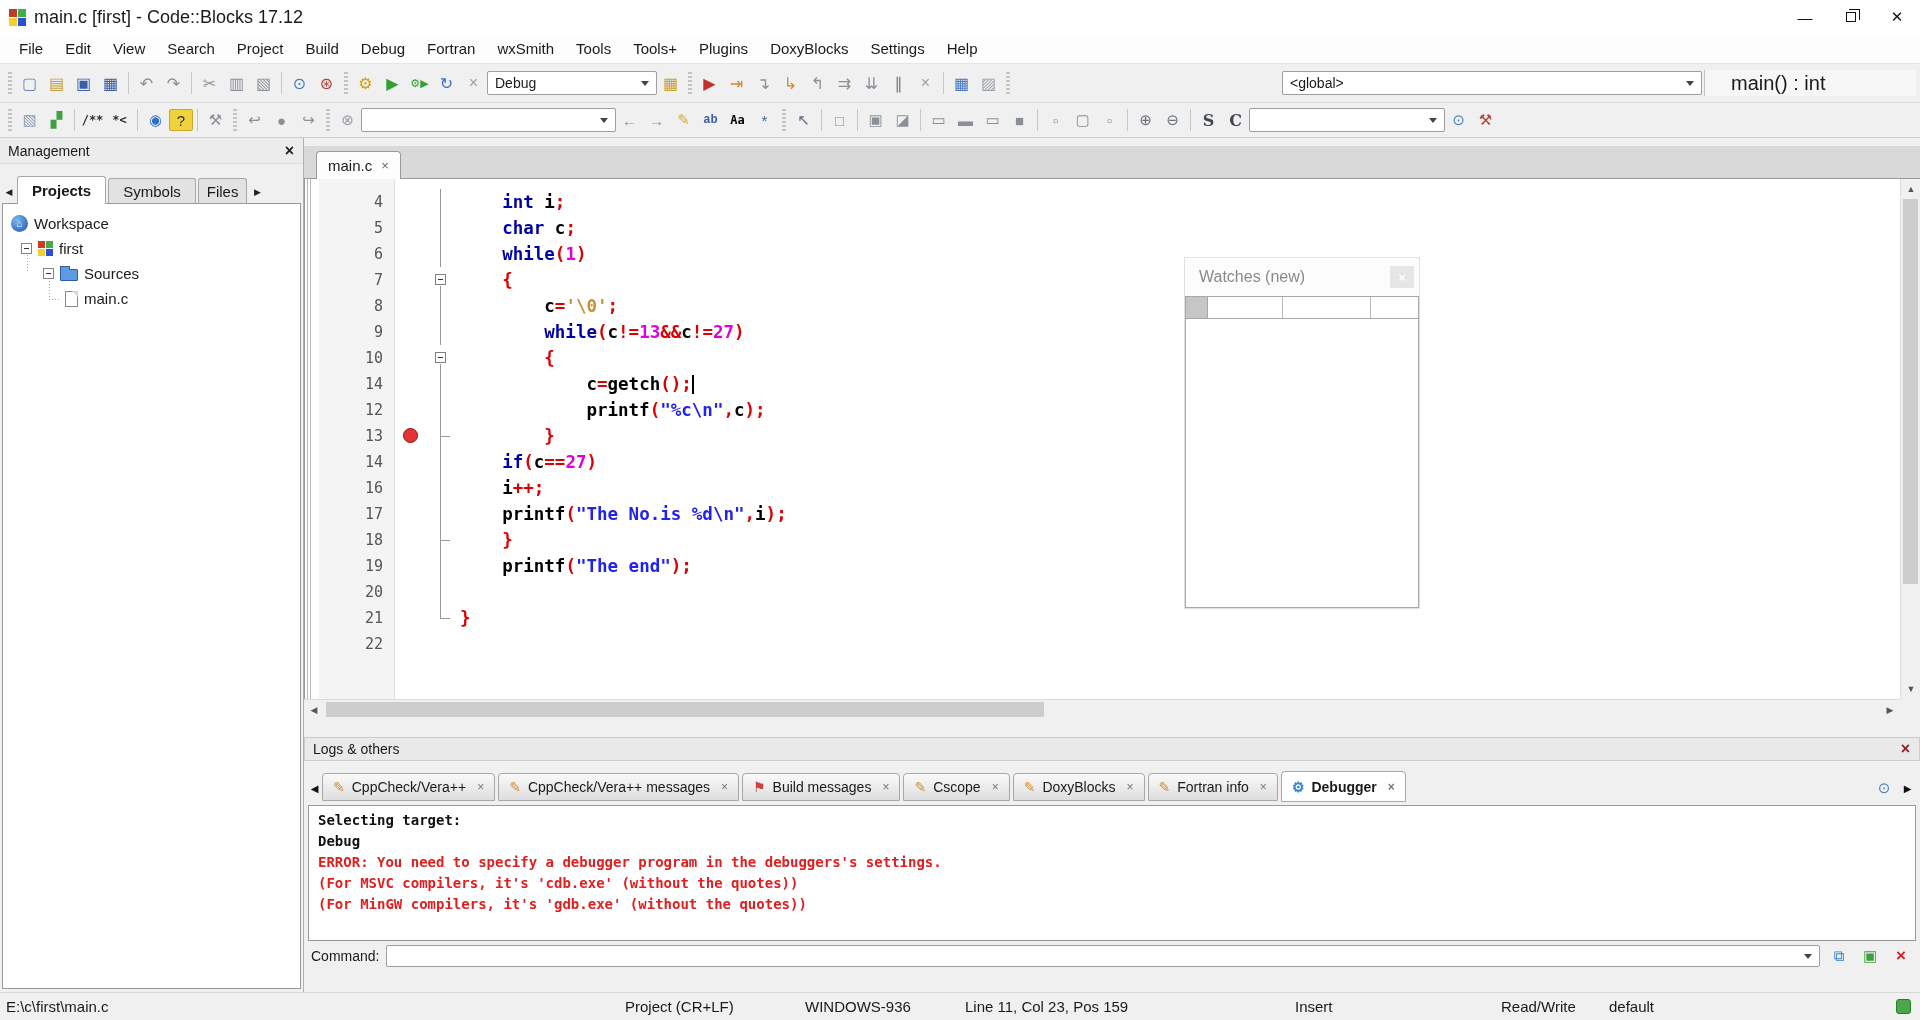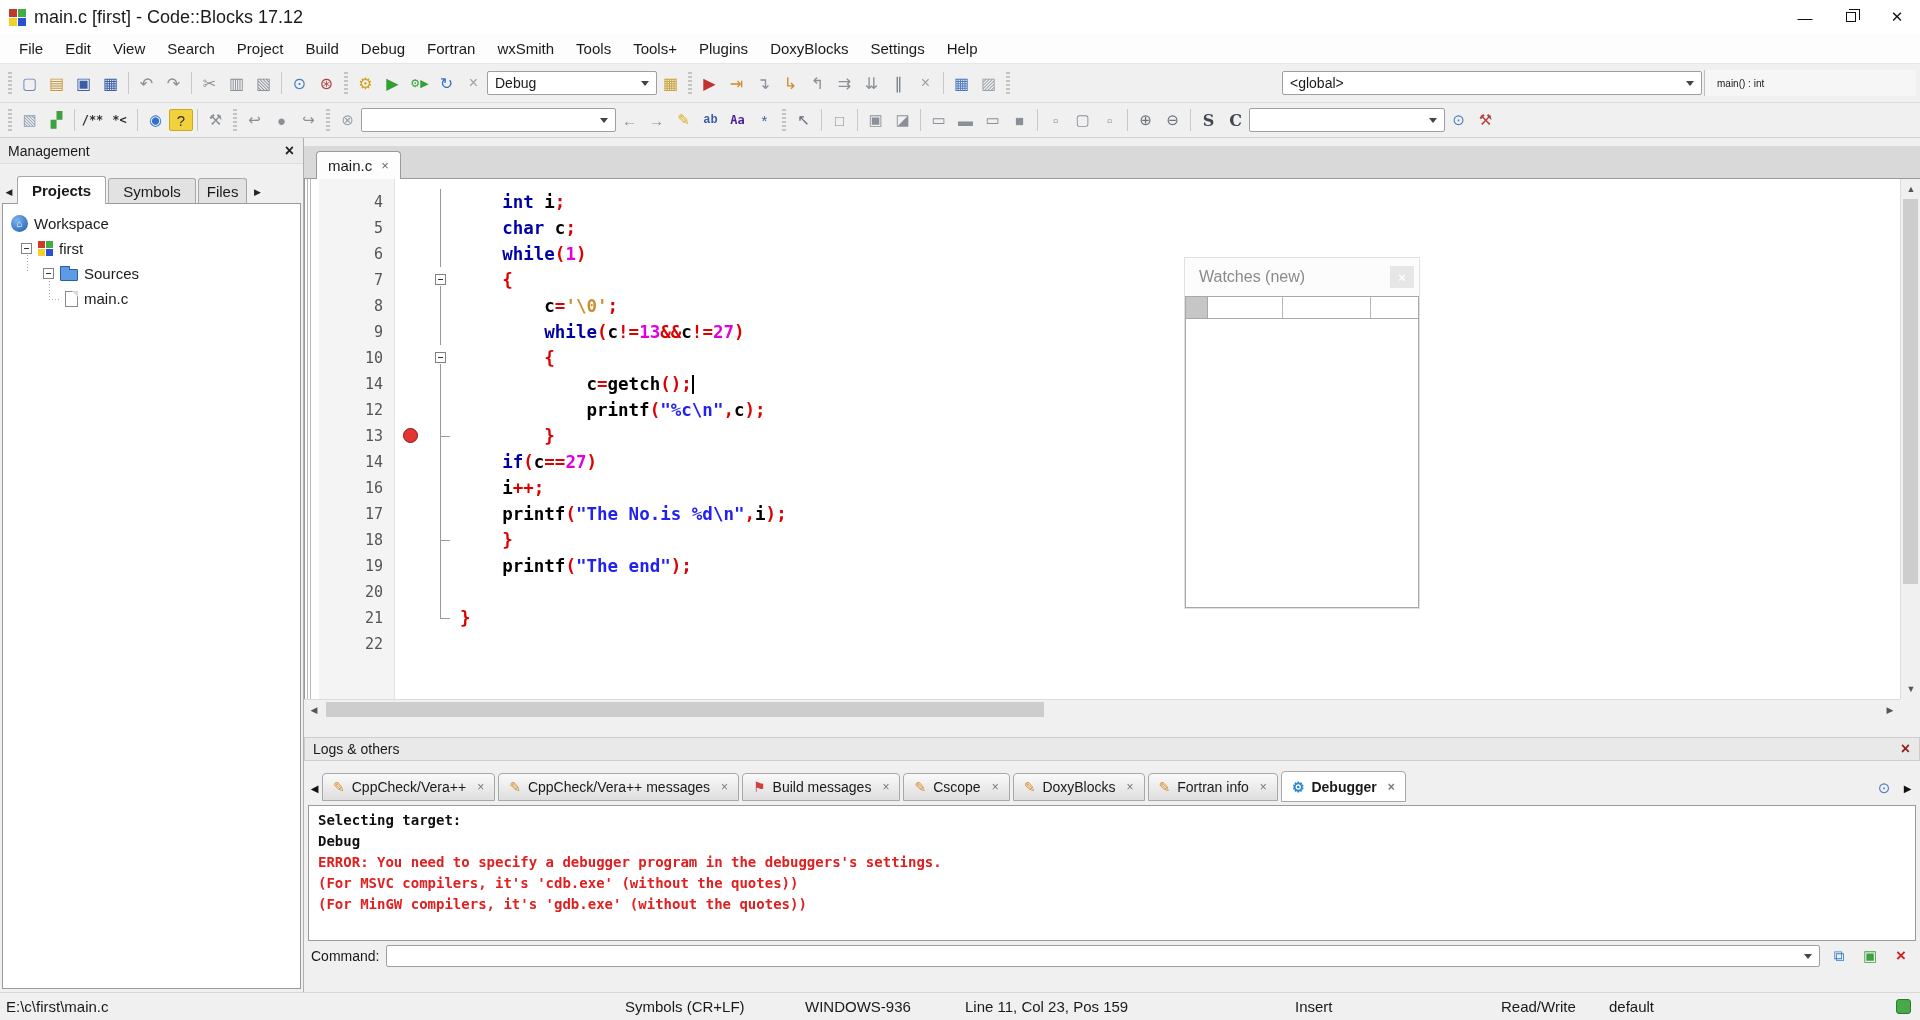--- a/index.html
+++ b/index.html
@@ -32,21 +32,21 @@
   .tbtn.serif { font-family:"DejaVu Serif",serif; font-weight:bold; font-size:16px;}
   .tbtn.help { background:#f2d23c; border:1px solid #c9a92a; width:24px; min-width:24px; height:22px;}
   .grip { width:4px; height:22px; margin:0 4px;
           background:repeating-linear-gradient(180deg,#c4c4c4 0 2px,transparent 2px 4px); }
   .tsep { width:1px; height:22px; background:#c8c8c8; margin:0 4px; }
   .combo { height:24px; background:#fff; border:1px solid #9f9f9f; border-radius:2px;
            display:flex; align-items:center; padding:0 7px; font-size:14px; gap:6px; }
   .combo .arr { margin-left:auto; width:0; height:0; border-left:4px solid transparent;
                 border-right:4px solid transparent; border-top:5px solid #444; }
   .fnbox { height:26px; border-left:1px solid #c0c0c0; background:#f6f6f6; display:flex; align-items:center;
-           padding:0 12px; font-size:10px; flex:0 0 212px; margin-left:2px;}
+           padding:0 26px; font-size:20px; flex:0 0 212px; margin-left:2px;}
 
   
   .mainrow { display:flex; height:854px; }
   .mgmt { width:304px; background:#f0f0f0; border-right:1px solid #b0b0b0; display:flex; flex-direction:column; }
   .mgmt-h { height:26px; display:flex; align-items:center; background:#ececec; border-bottom:1px solid #ddd;}
   .mgmt-h span.lbl { font-size:14px; padding-left:8px; }
   .mgmt-h .x { margin-left:auto; padding-right:9px; font-size:16px; font-weight:bold; color:#222; }
   .mtabs { display:flex; align-items:flex-end; height:28px; margin-top:12px; padding:0 1px; }
   .mtab-arrow { width:16px; height:24px; display:flex; align-items:center; justify-content:center; font-size:9px; color:#222;}
   .mtab { font-size:15px; padding:0 14px; height:26px; line-height:26px; background:#e2e2e2;
@@ -257,21 +257,21 @@
     <div class="grip"></div>
     <div class="tbtn" style="color: rgb(154, 160, 168);">⊗</div>
     <div class="combo" style="width: 255px;">
       <div></div>
       <div class="arr"></div>
     </div>
     <div class="tbtn" style="color: rgb(138, 143, 152);">←</div>
     <div class="tbtn" style="color: rgb(138, 143, 152);">→</div>
     <div class="tbtn" style="color: rgb(216, 176, 32);">✎</div>
     <div class="tbtn txt" style="color: rgb(58, 95, 168); font-family: Liberation Mono, monospace;">ab</div>
-    <div class="tbtn txt" style="color: #4c1d95;">Aa</div>
+    <div class="tbtn txt" style="color: #000000;">Aa</div>
     <div class="tbtn" style="color: rgb(58, 95, 168);">*</div>
     <div class="grip"></div>
     <div class="tbtn" style="color: rgb(96, 104, 120);">↖</div>
     <div class="tsep"></div>
     <div class="tbtn" style="color: rgb(138, 143, 152);">□</div>
     <div class="tsep"></div>
     <div class="tbtn" style="color: rgb(138, 143, 152);">▣</div>
     <div class="tbtn" style="color: rgb(138, 143, 152);">◪</div>
     <div class="tsep"></div>
     <div class="tbtn" style="color: rgb(138, 143, 152);">▭</div>
@@ -577,20 +577,20 @@
         <div class="cmdbtn" style="color:#3fa03f">▣</div>
         <div class="cmdbtn" style="color:#d02020;font-weight:bold;font-size:17px">×</div>
       </div>
     </div>
   </div>
 </div>
 
 <div class="statusbar">
   <div class="st-path">E:\c\first\main.c</div>
   <div class="st-box st-f" style="width: 164px; margin-top: 48px;">C/C++</div>
-    <div class="st-f" style="width: 180px;">Symbols (CR+LF)</div>
+    <div class="st-f" style="width: 180px;">Project (CR+LF)</div>
     <div class="st-f" style="width: 160px;">WINDOWS-936</div>
     <div class="st-f" style="width: 330px;">Line 11, Col 23, Pos 159</div>
     <div class="st-f" style="width: 206px;">Insert</div>
     <div class="st-f" style="width: 108px;">Read/Write</div>
     <div class="st-f" style="width: 120px;">default</div>
     <div class="st-green" style="order:99"></div>
 </div>
 
 </body></html>

